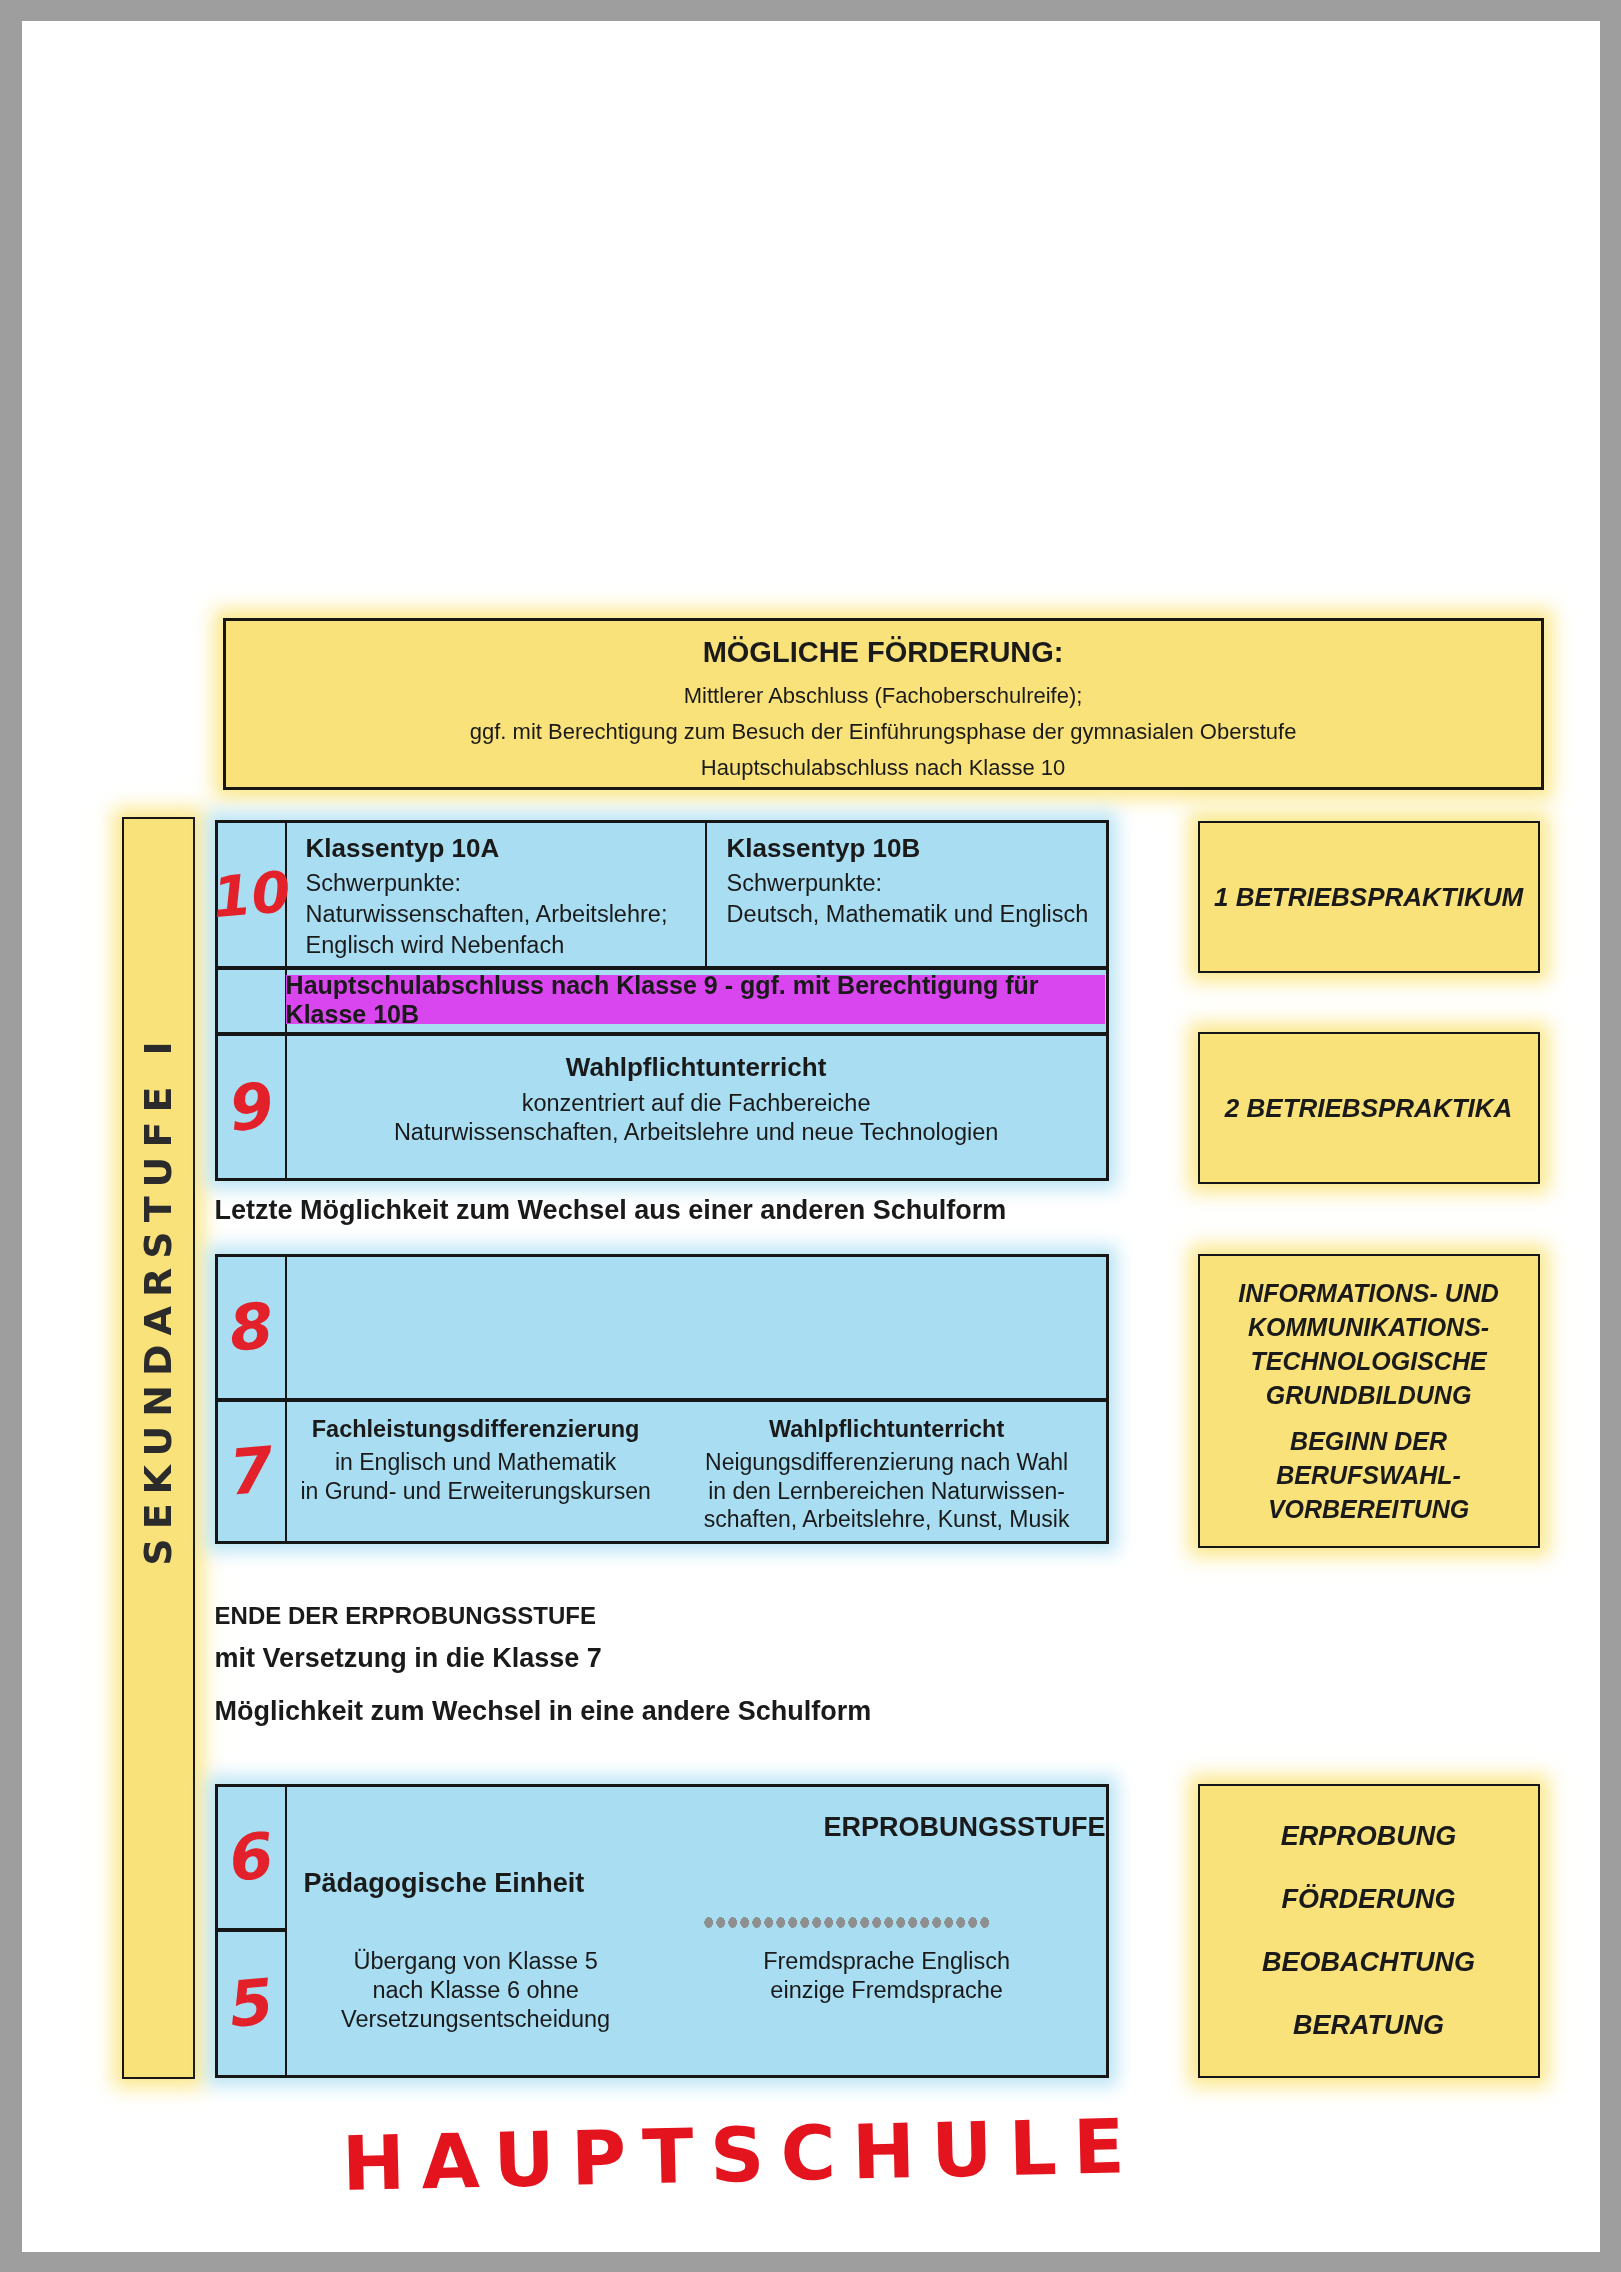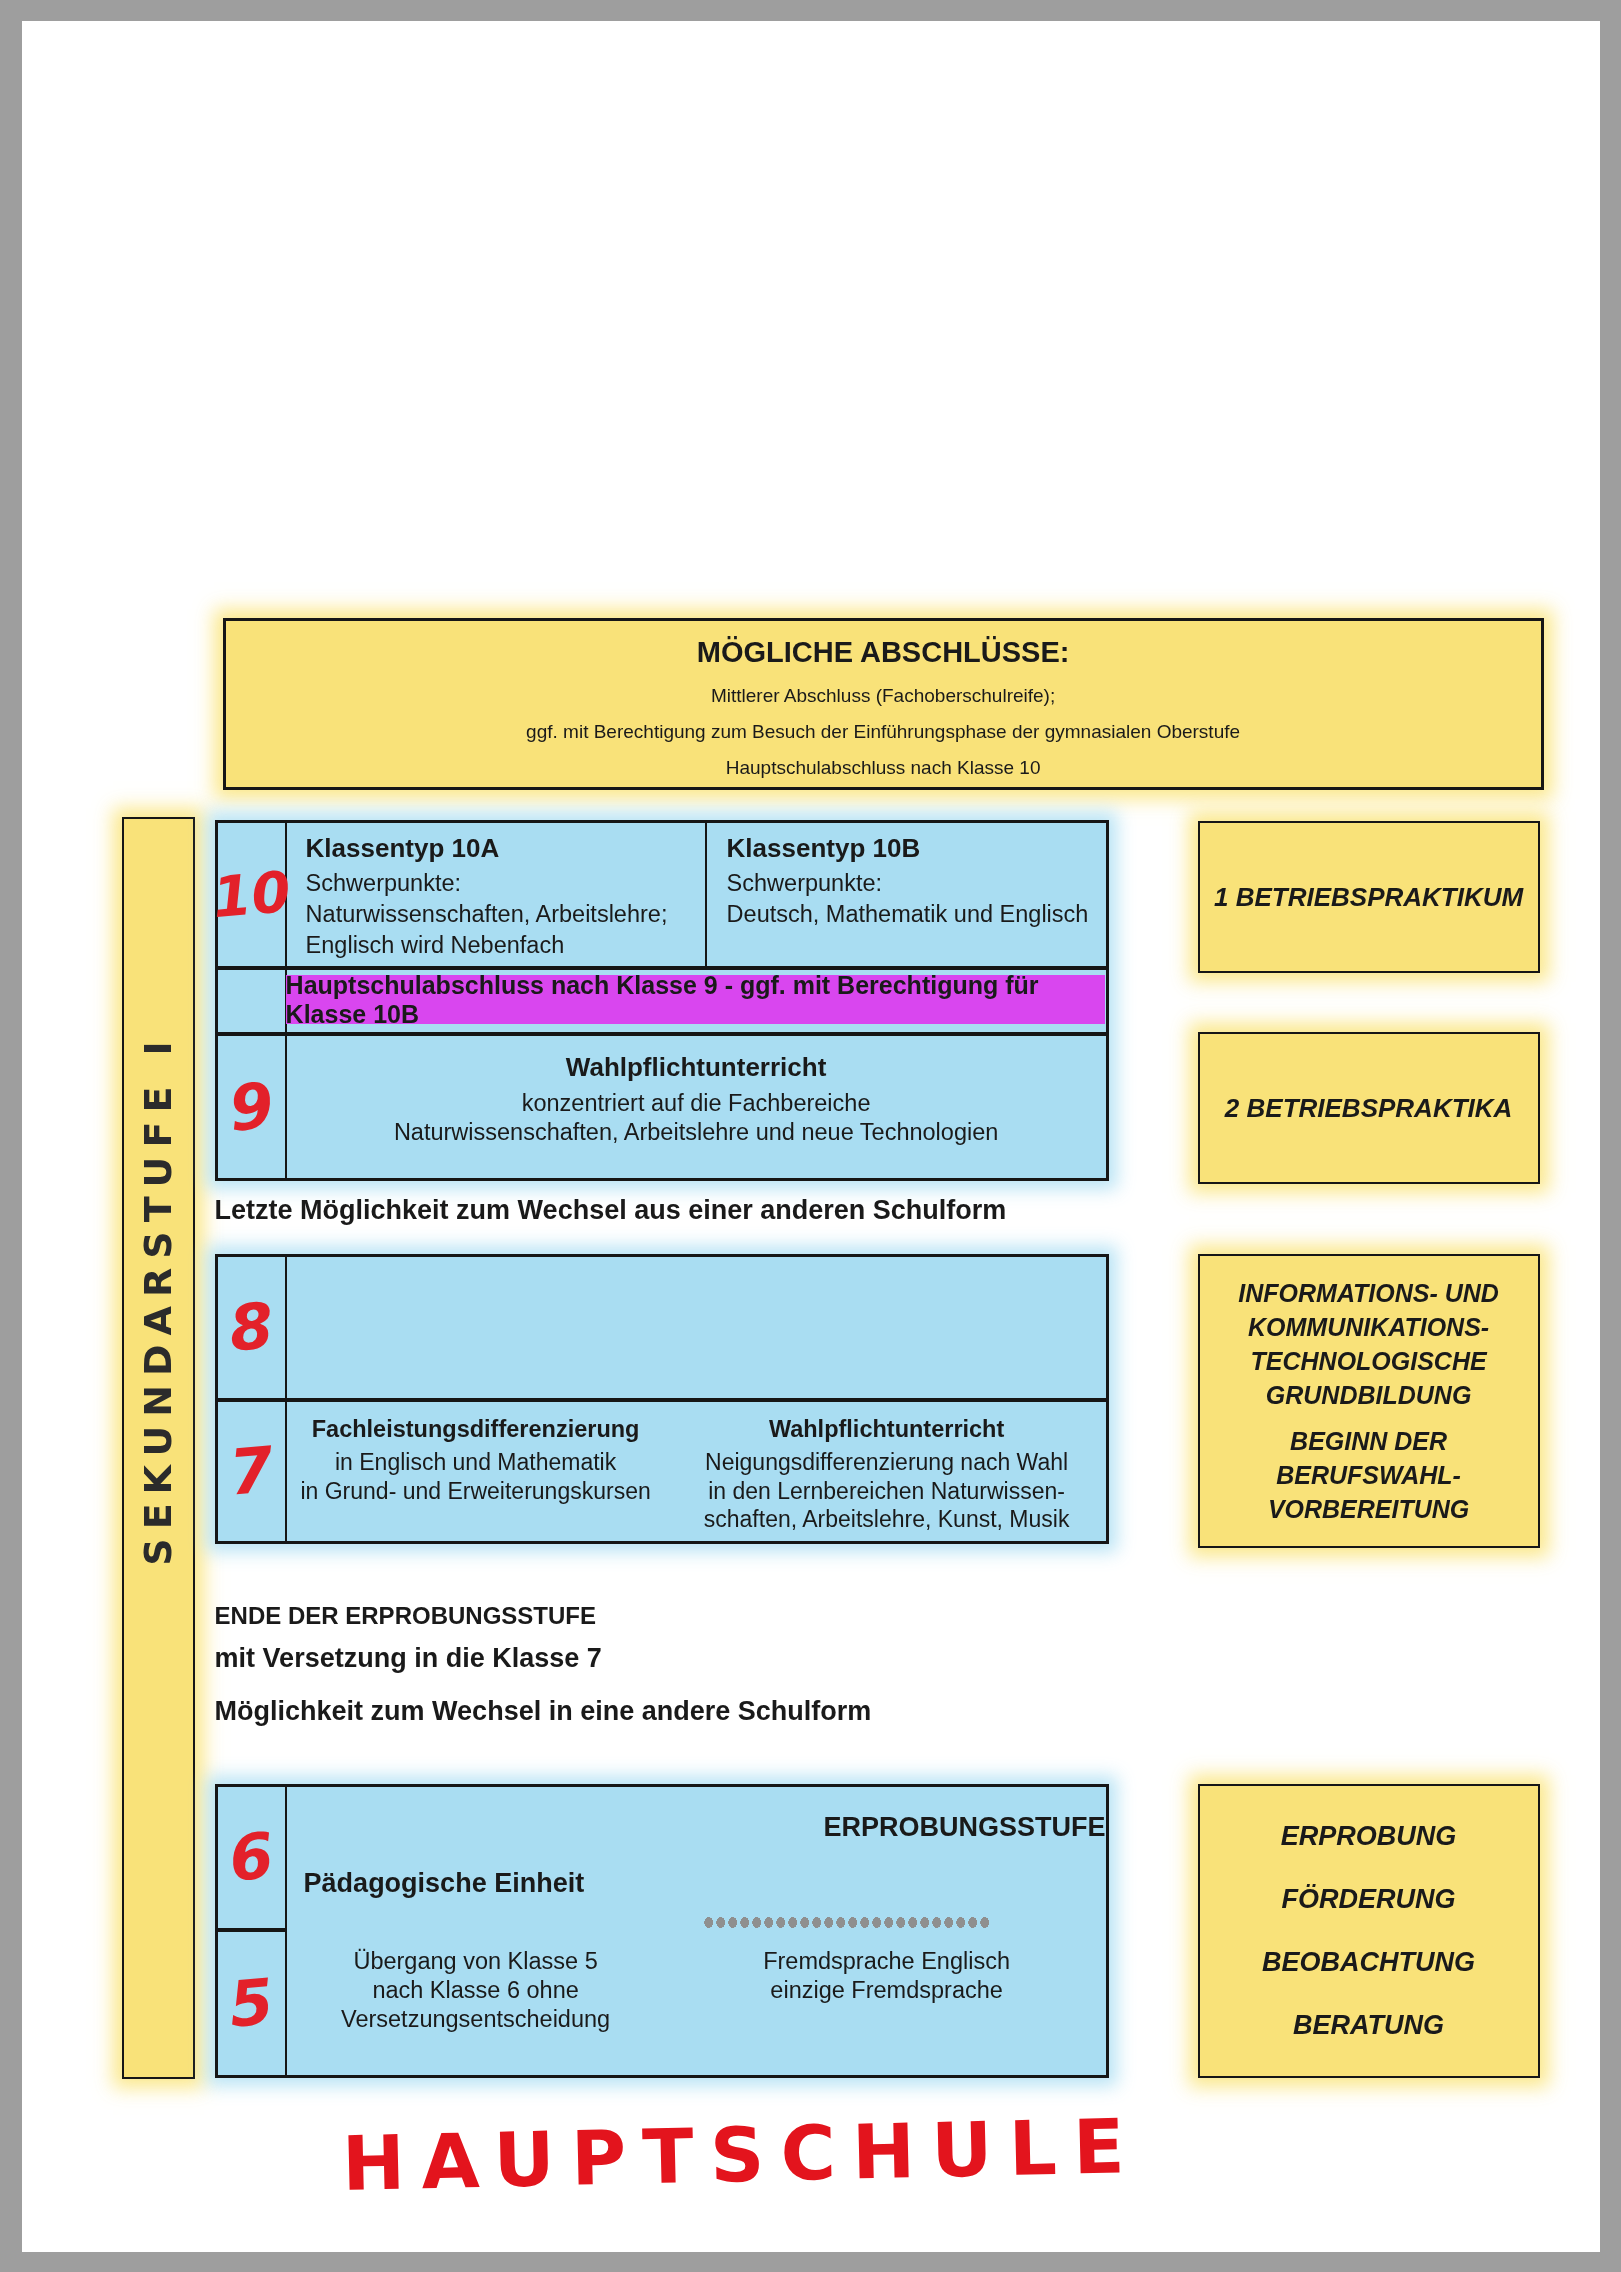--- a/index.html
+++ b/index.html
@@ -23,21 +23,21 @@
   .bbox{
     position:absolute;background:#a9ddf2;border:3.2px solid #161616;
     box-shadow:0 0 16.5px 7.6px rgba(169,221,242,0.8);
     box-sizing:border-box;
   }
   .hdiv{position:absolute;left:0;right:0;height:3.8px;background:#161616;}
   .vdiv{position:absolute;top:0;bottom:0;width:2.5px;background:#161616;}
   
   #abschluesse{left:201px;top:597px;width:1321px;height:172px;text-align:center;}
   #abschluesse .title{font-size:29px;font-weight:bold;padding-top:15px;margin-bottom:9px;}
-  #abschluesse .line{font-size:19px;line-height:36px;}
+  #abschluesse .line{font-size:22px;line-height:36px;}
   
   #sidebar{left:100px;top:796px;width:73px;height:1262px;border-width:2.5px;}
   #sidebar .label{
     position:absolute;left:50%;top:50%;
     transform:translate(-50%,-50%) rotate(-90deg) translateX(149px);
     transform-origin:center;
     white-space:nowrap;font-size:38px;font-weight:bold;letter-spacing:9px;
     color:#2b2b2b;font-family:"DejaVu Sans", sans-serif;
   }
   
@@ -112,21 +112,21 @@
     font-size:75px;letter-spacing:16.5px;white-space:nowrap;
     transform:rotate(-1.3deg);
   }
 </style>
 </head>
 <body>
 
 <div id="paper">
 
   <div id="abschluesse" class="ybox">
-    <div class="title">MÖGLICHE ABSCHLÜSSE:</div>
+    <div class="title">MÖGLICHE FÖRDERUNG:</div>
     <div class="line">Mittlerer Abschluss (Fachoberschulreife);</div>
     <div class="line">ggf. mit Berechtigung zum Besuch der Einführungsphase der gymnasialen Oberstufe</div>
     <div class="line">Hauptschulabschluss nach Klasse 10</div>
   </div>
 
   <div id="sidebar" class="ybox">
     <div class="label">SEKUNDARSTUFE I</div>
   </div>
 
   <div id="assembly" class="bbox">

